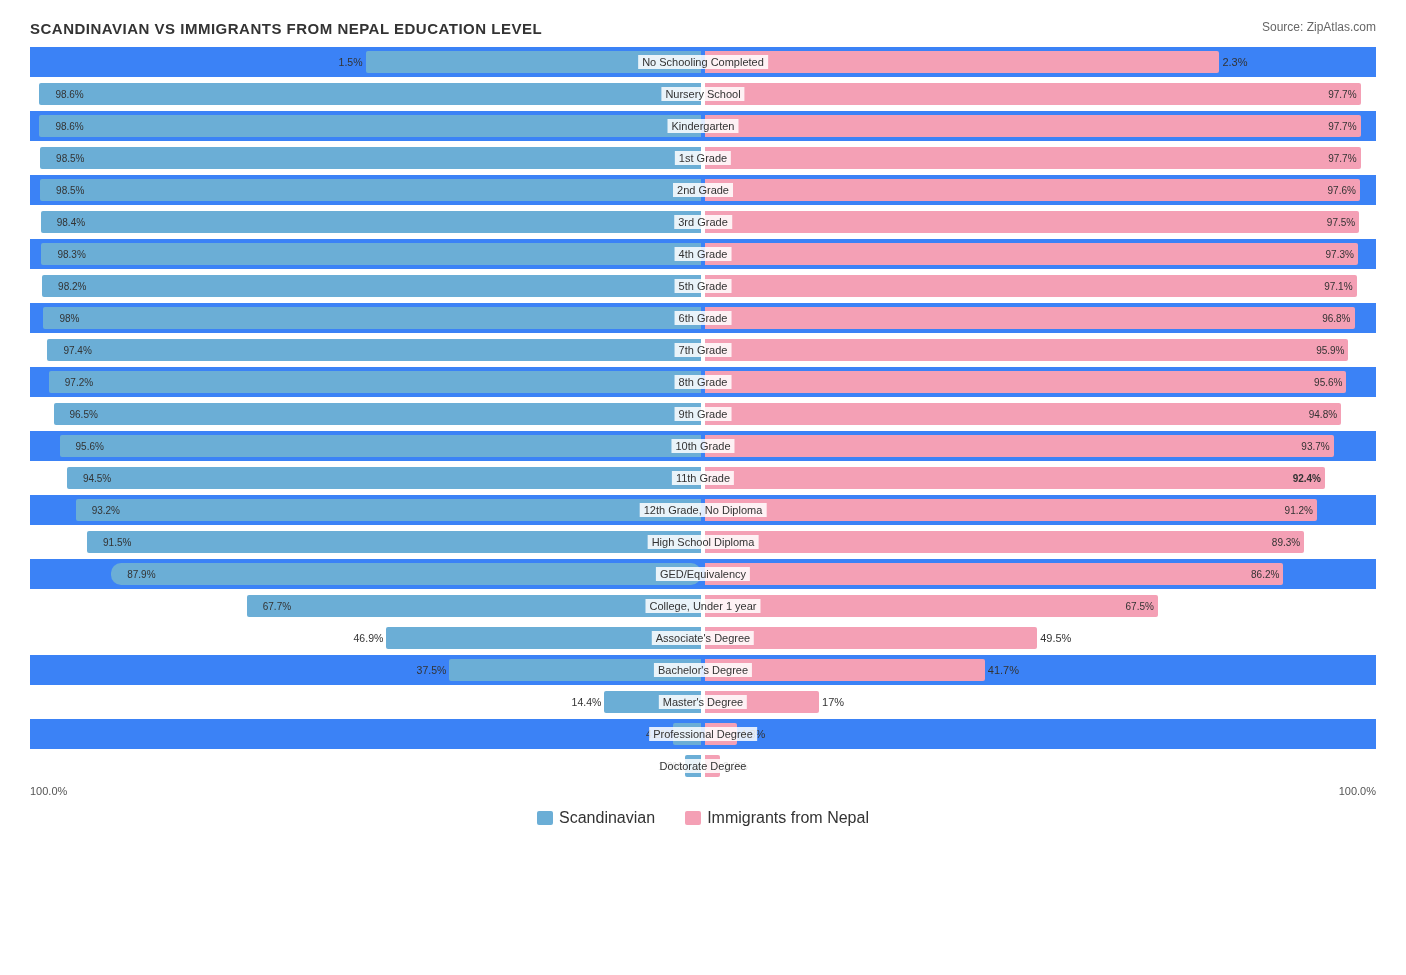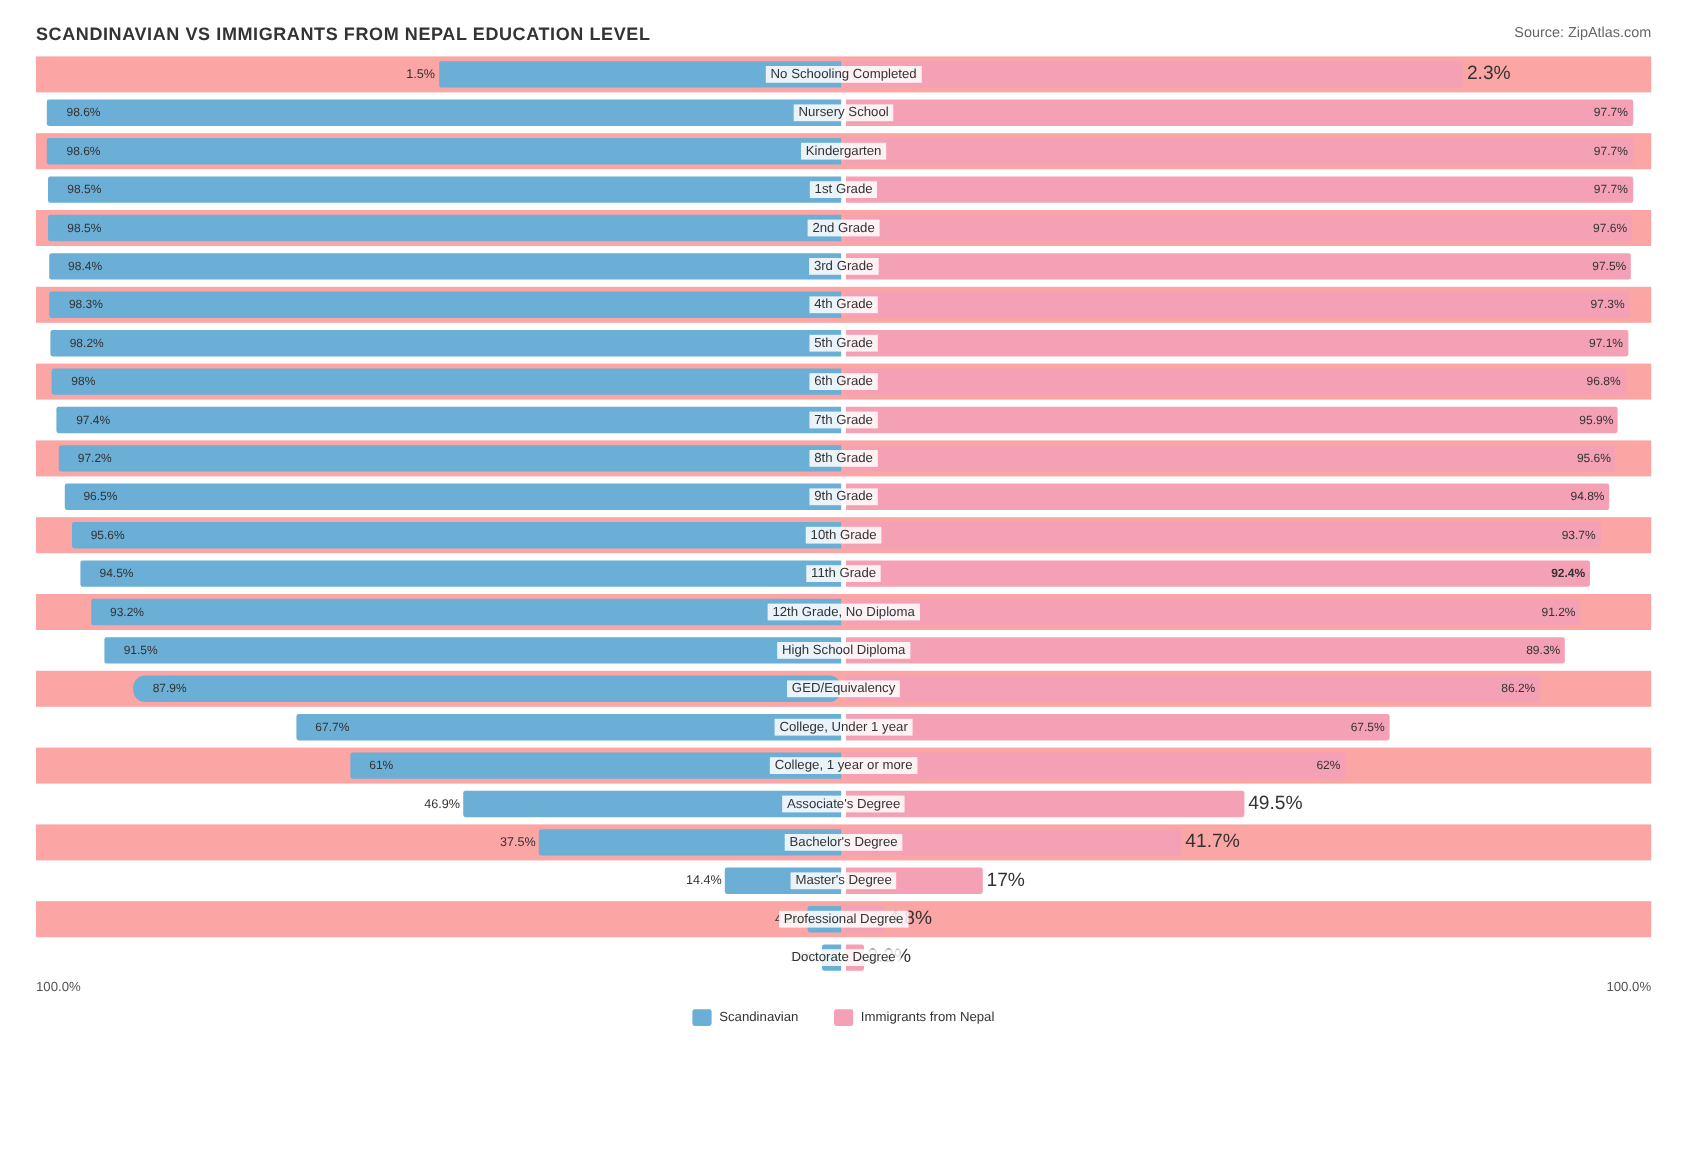--- a/index.html
+++ b/index.html
@@ -98,21 +98,21 @@
       display: flex;
       justify-content: center;
       align-items: center;
       gap: 30px;
       margin-top: 12px;
     }
     .legend-item {
       display: flex;
       align-items: center;
       gap: 6px;
-      font-size: 11px;
+      font-size: 16px;
       color: #333;
     }
     .legend-swatch {
       width: 16px;
       height: 14px;
       border-radius: 2px;
     }
     .axis-row {
       display: flex;
       align-items: center;
@@ -126,35 +126,35 @@
       padding-left: 0;
     }
     .axis-right {
       width: 50%;
       text-align: right;
       font-size: 11px;
       color: #555;
       padding-right: 0;
     }
     
-    .row-even { background: #fca5a5; }
+    .row-even { background: #3b82f6; }
     .row-odd  { background: #fff; }
 
     .chart-rows-wrapper {
       width: 100%;
     }
 
     .value-label-left {
       font-size: 10.5px;
       color: #333;
       margin-right: 3px;
       white-space: nowrap;
     }
     .value-label-right {
-      font-size: 16px;
+      font-size: 11px;
       color: #333;
       margin-left: 3px;
       white-space: nowrap;
     }
   </style>
 </head>
 <body>
 
 <div class="chart-container">
   <div class="chart-title">SCANDINAVIAN VS IMMIGRANTS FROM NEPAL EDUCATION LEVEL</div>
@@ -384,33 +384,20 @@
         <div class="row row-odd">
           <div class="left-bar-container">
             <div class="bar-blue" style="width: 67.7%; min-width: 8px;">
               <span class="bar-value">67.7%</span>
             </div>
           </div>
           <div class="row-label">College, Under 1 year</div>
           <div class="right-bar-container">
             <div class="bar-pink" style="width: 67.5%; min-width: 8px;">
               <span class="bar-value">67.5%</span>
-            </div>
-          </div>
-        </div>
-        <div class="row row-even">
-          <div class="left-bar-container">
-            <div class="bar-blue" style="width: 61%; min-width: 8px;">
-              <span class="bar-value">61%</span>
-            </div>
-          </div>
-          <div class="row-label">College, 1 year or more</div>
-          <div class="right-bar-container">
-            <div class="bar-pink" style="width: 62%; min-width: 8px;">
-              <span class="bar-value">62%</span>
             </div>
           </div>
         </div>
         <div class="row row-odd">
           <div class="left-bar-container">
             <span class="value-label-left">46.9%</span>
             <div class="bar-blue" style="width: 46.9%; min-width: 4px;"></div>
           </div>
           <div class="row-label">Associate's Degree</div>
           <div class="right-bar-container">

